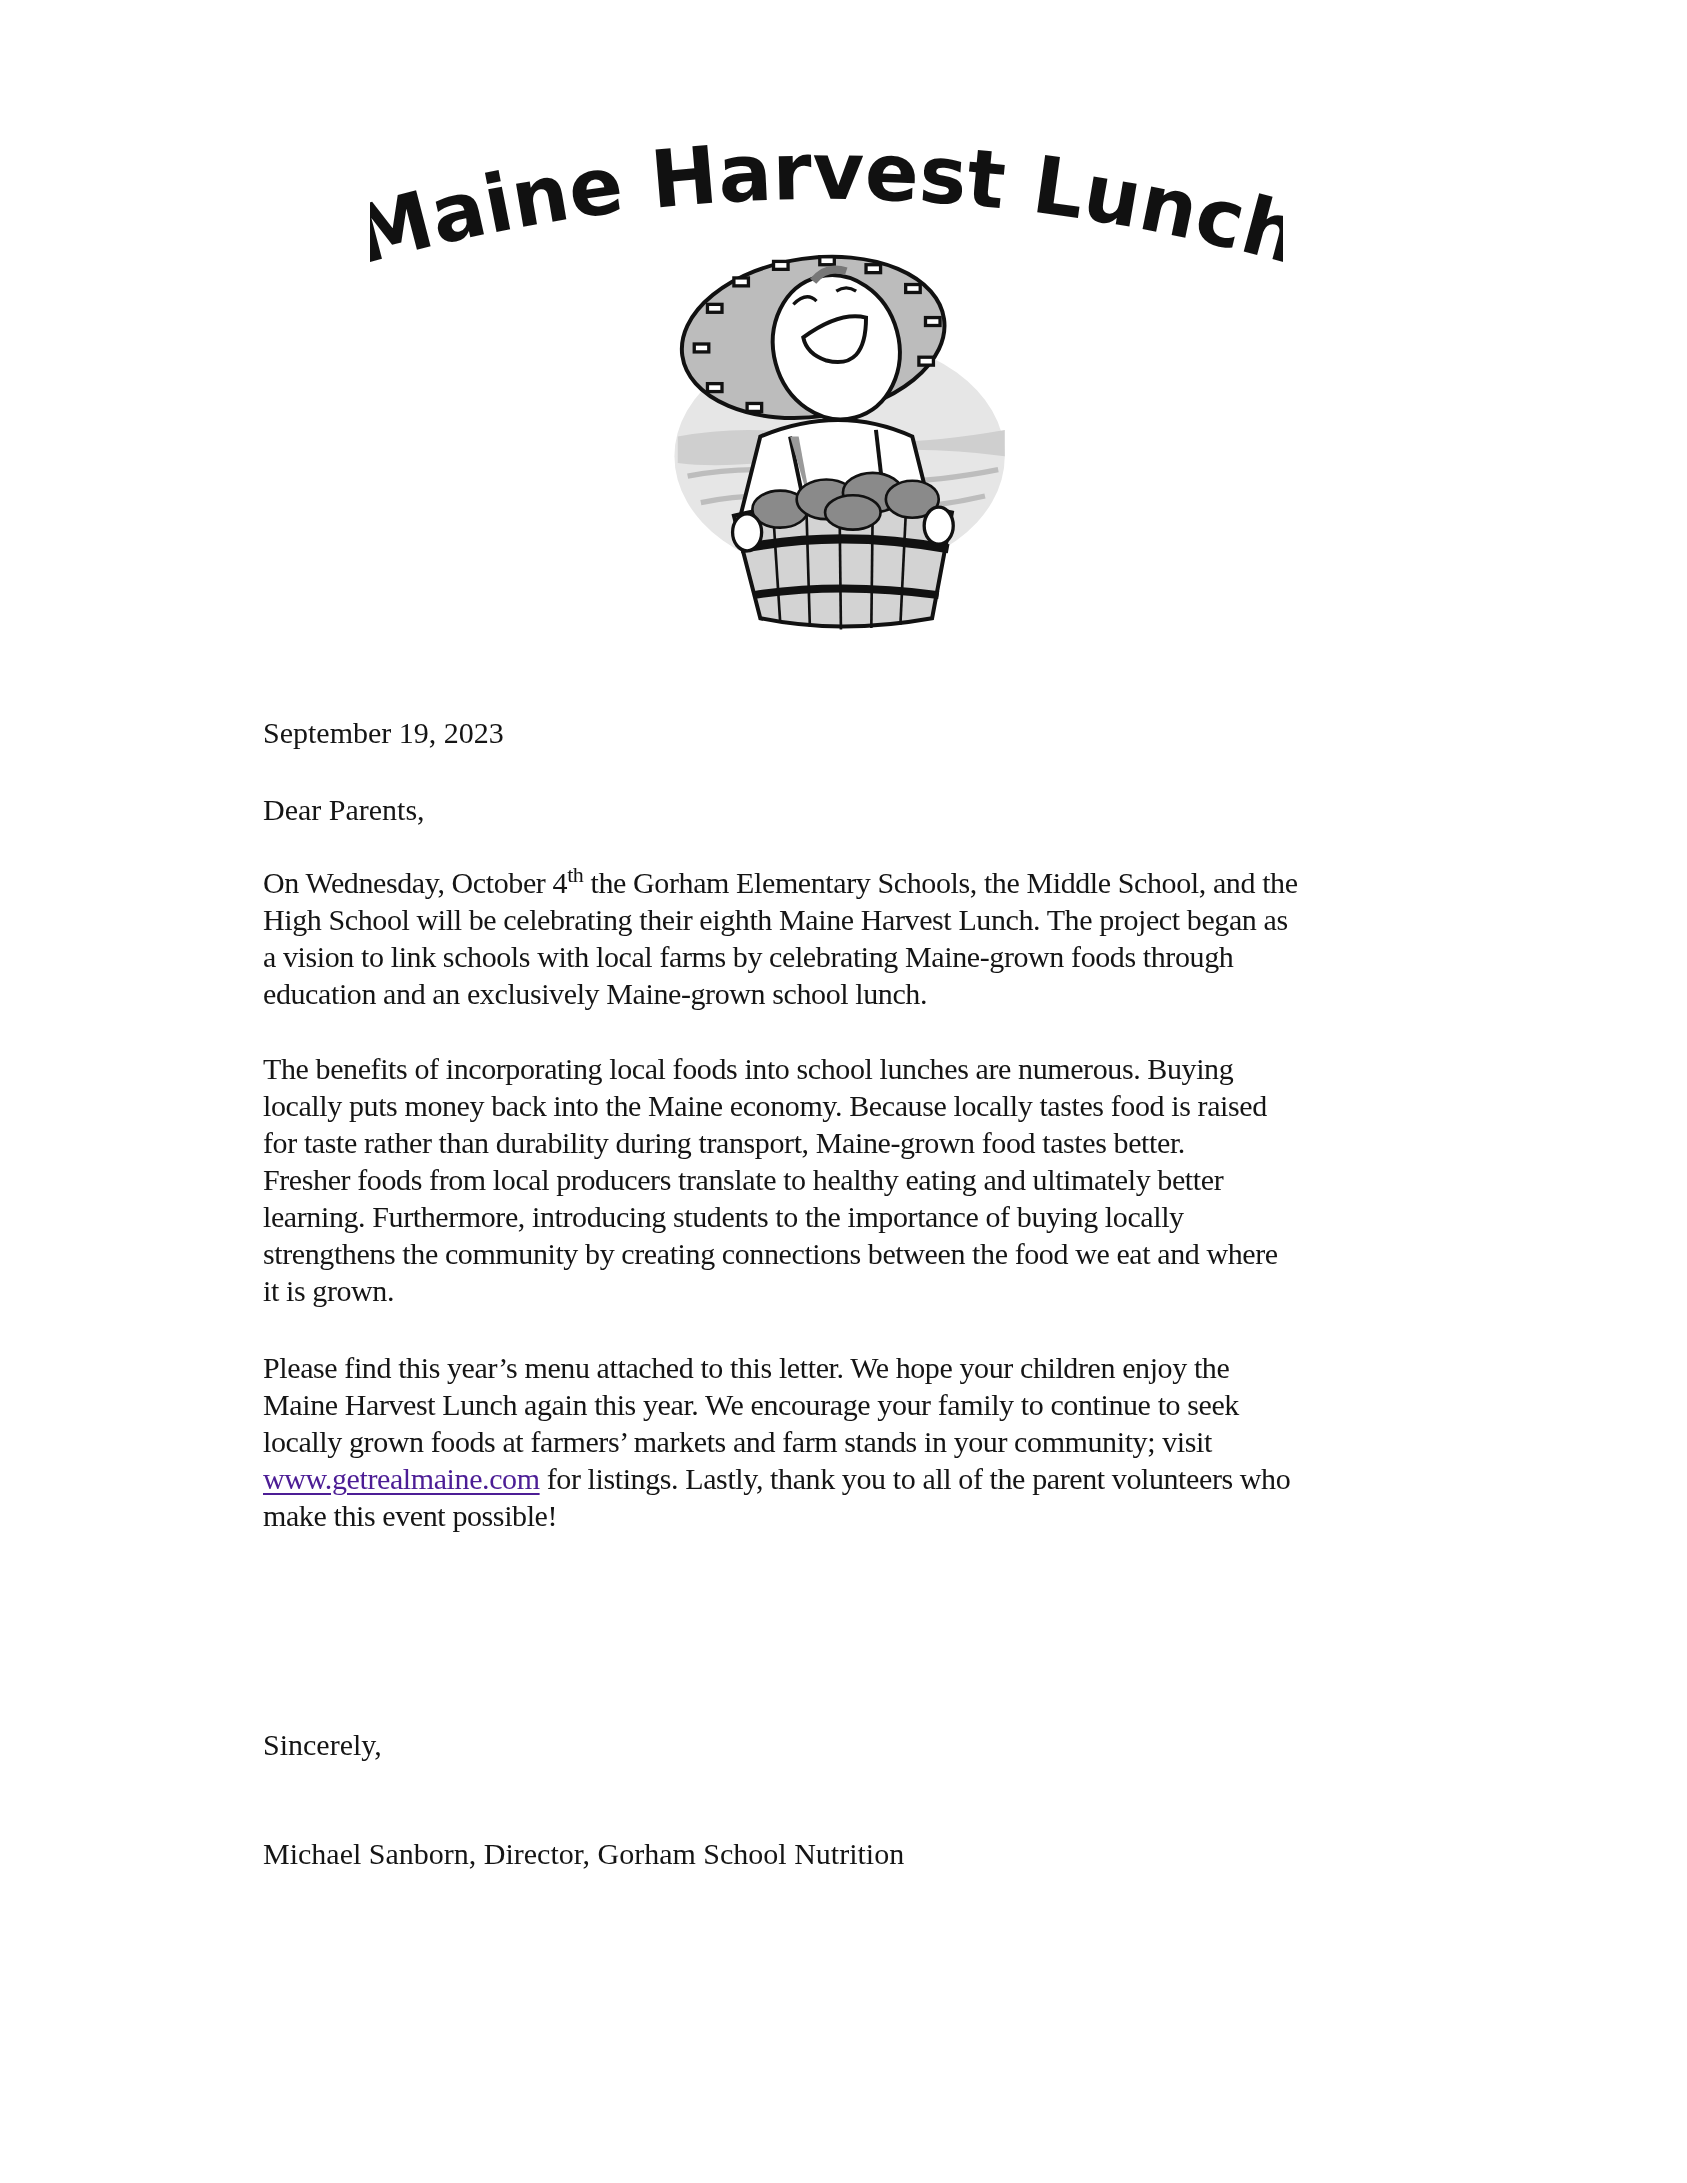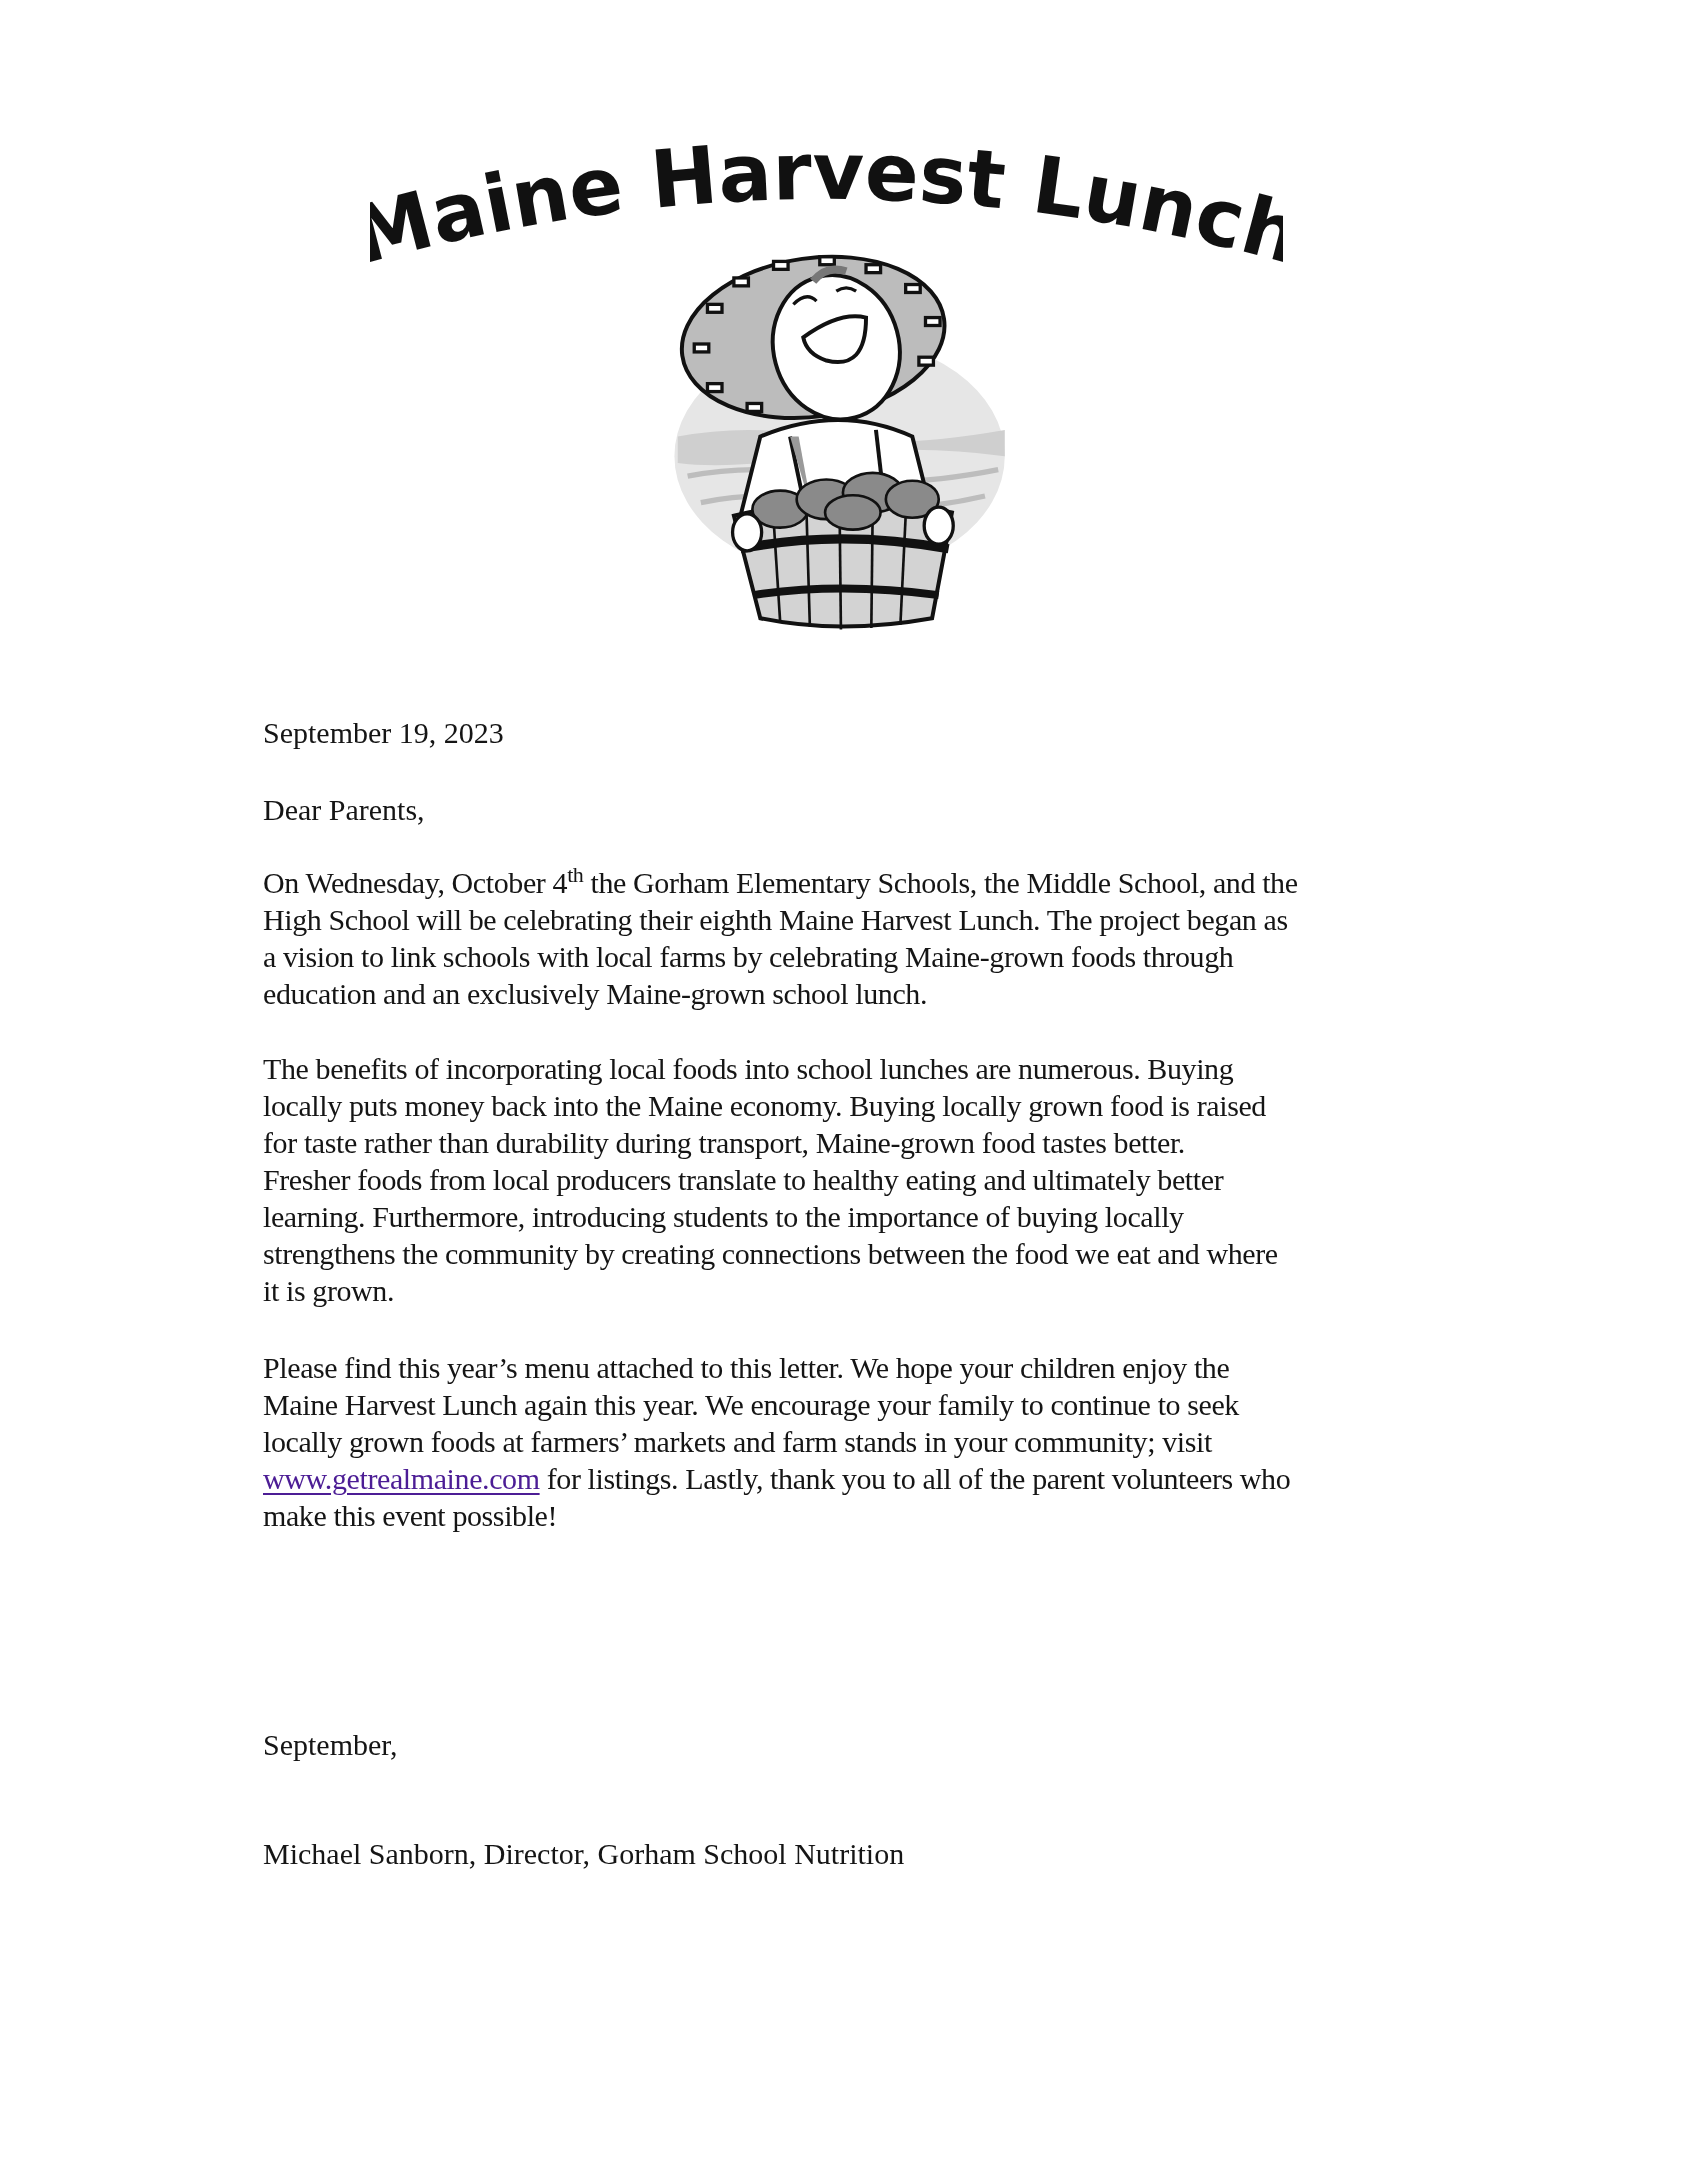--- a/index.html
+++ b/index.html
@@ -107,33 +107,33 @@
 
     <p class="para1">
       <span class="line"><span>On Wednesday, October 4</span><sup>th</sup><span> the Gorham Elementary Schools, the Middle School, and the</span></span>
       <span class="line">High School will be celebrating their eighth Maine Harvest Lunch.  The project began as</span>
       <span class="line">a vision to link schools with local farms by celebrating Maine-grown foods through</span>
       <span class="line">education and an exclusively Maine-grown school lunch.</span>
     </p>
 
     <p class="para2">
       <span class="line">The benefits of incorporating local foods into school lunches are numerous.  Buying</span>
-      <span class="line">locally puts money back into the Maine economy.  Buying locally grown food is raised</span>
+      <span class="line">locally puts money back into the Maine economy.  Because locally tastes food is raised</span>
       <span class="line">for taste rather than durability during transport, Maine-grown food tastes better.</span>
       <span class="line">Fresher foods from local producers translate to healthy eating and ultimately better</span>
       <span class="line">learning.  Furthermore, introducing students to the importance of buying locally</span>
       <span class="line">strengthens the community by creating connections between the food we eat and where</span>
       <span class="line">it is grown.</span>
     </p>
 
     <p class="para3">
       <span class="line">Please find this year’s menu attached to this letter.  We hope your children enjoy the</span>
       <span class="line">Maine Harvest Lunch again this year.  We encourage your family to continue to seek</span>
       <span class="line">locally grown foods at farmers’ markets and farm stands in your community; visit</span>
       <span class="line"><a class="link">www.getrealmaine.com</a><span> for listings. Lastly, thank you to all of the parent volunteers who</span></span>
       <span class="line">make this event possible!</span>
     </p>
 
-    <p class="closing">September,</p>
+    <p class="closing">Sincerely,</p>
     <p class="signature">Michael Sanborn, Director, Gorham School Nutrition</p>
   </div>
 </div>
 
 
 </body></html>

